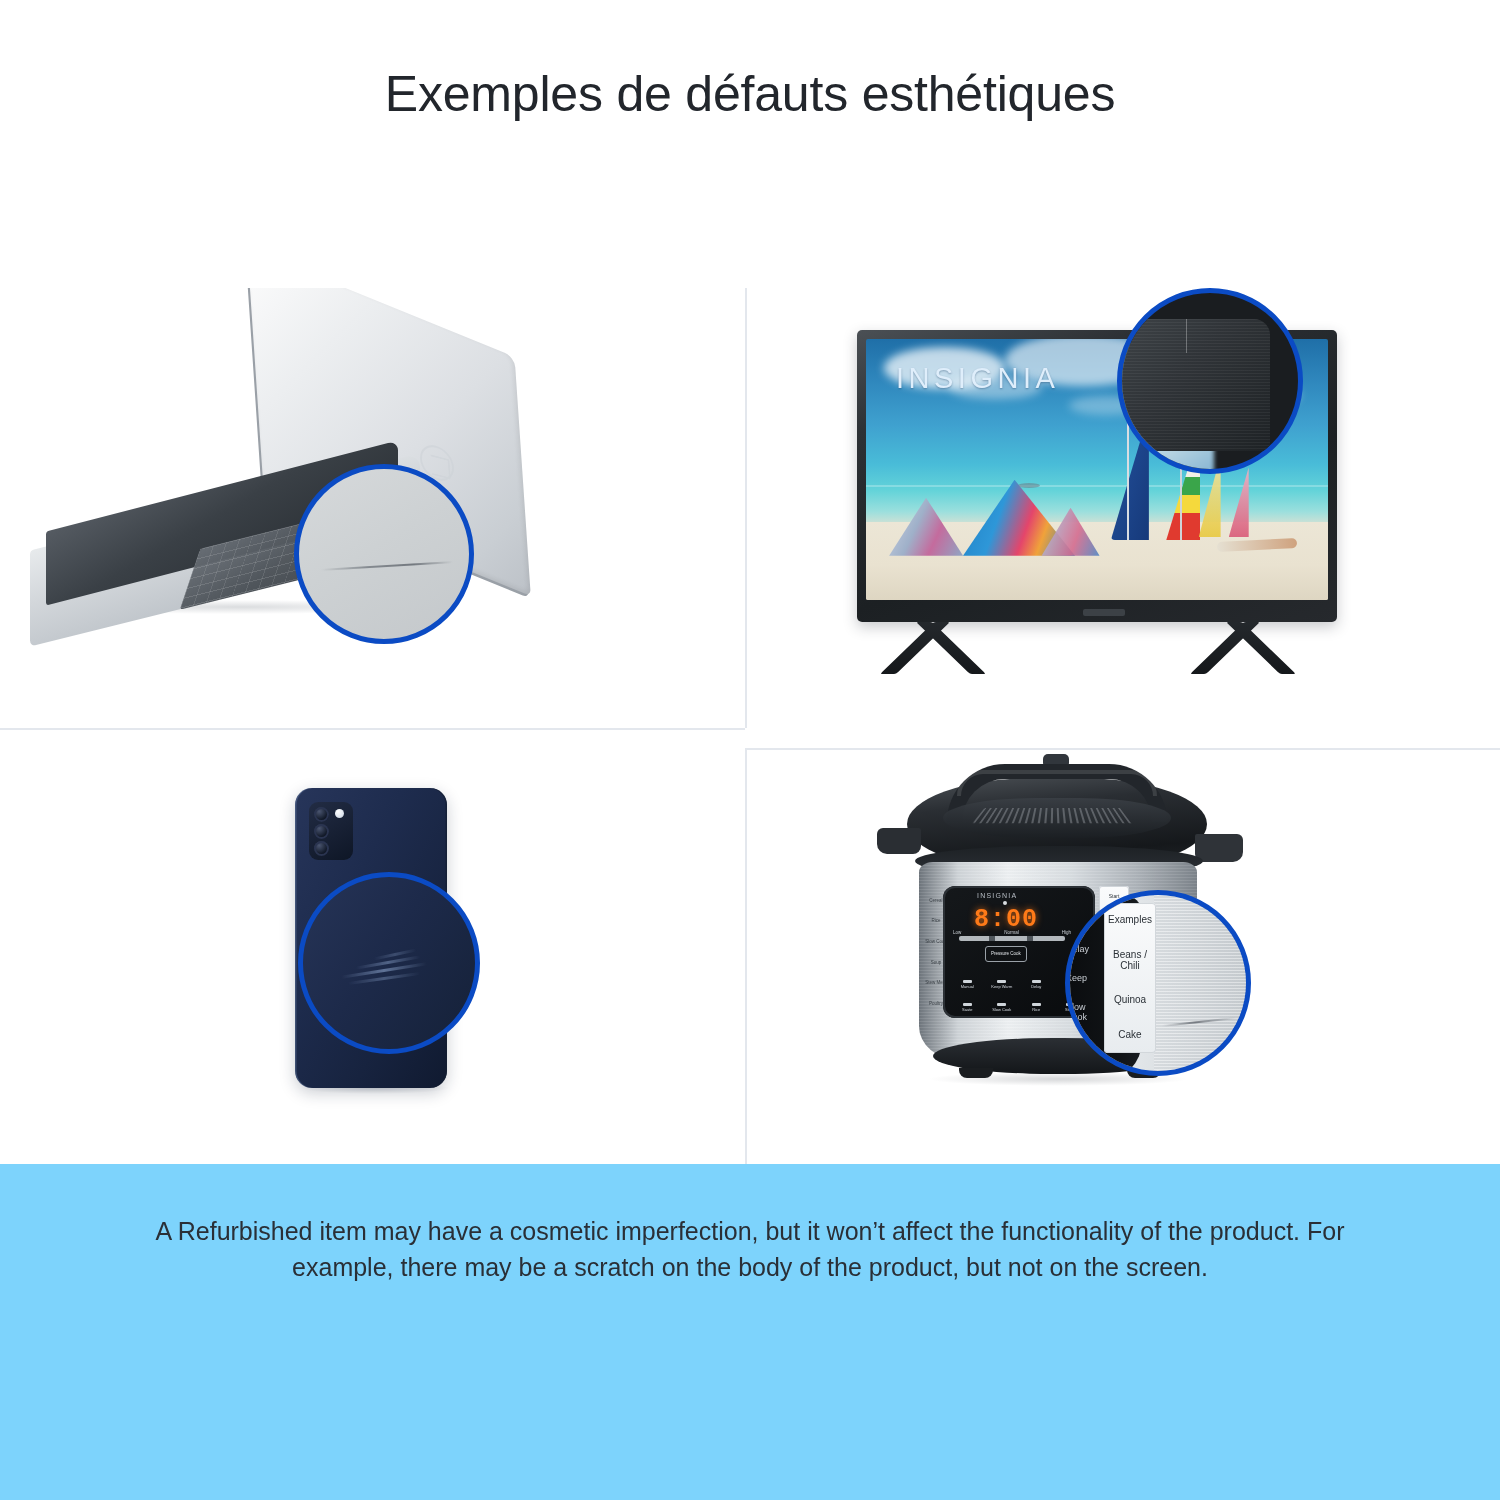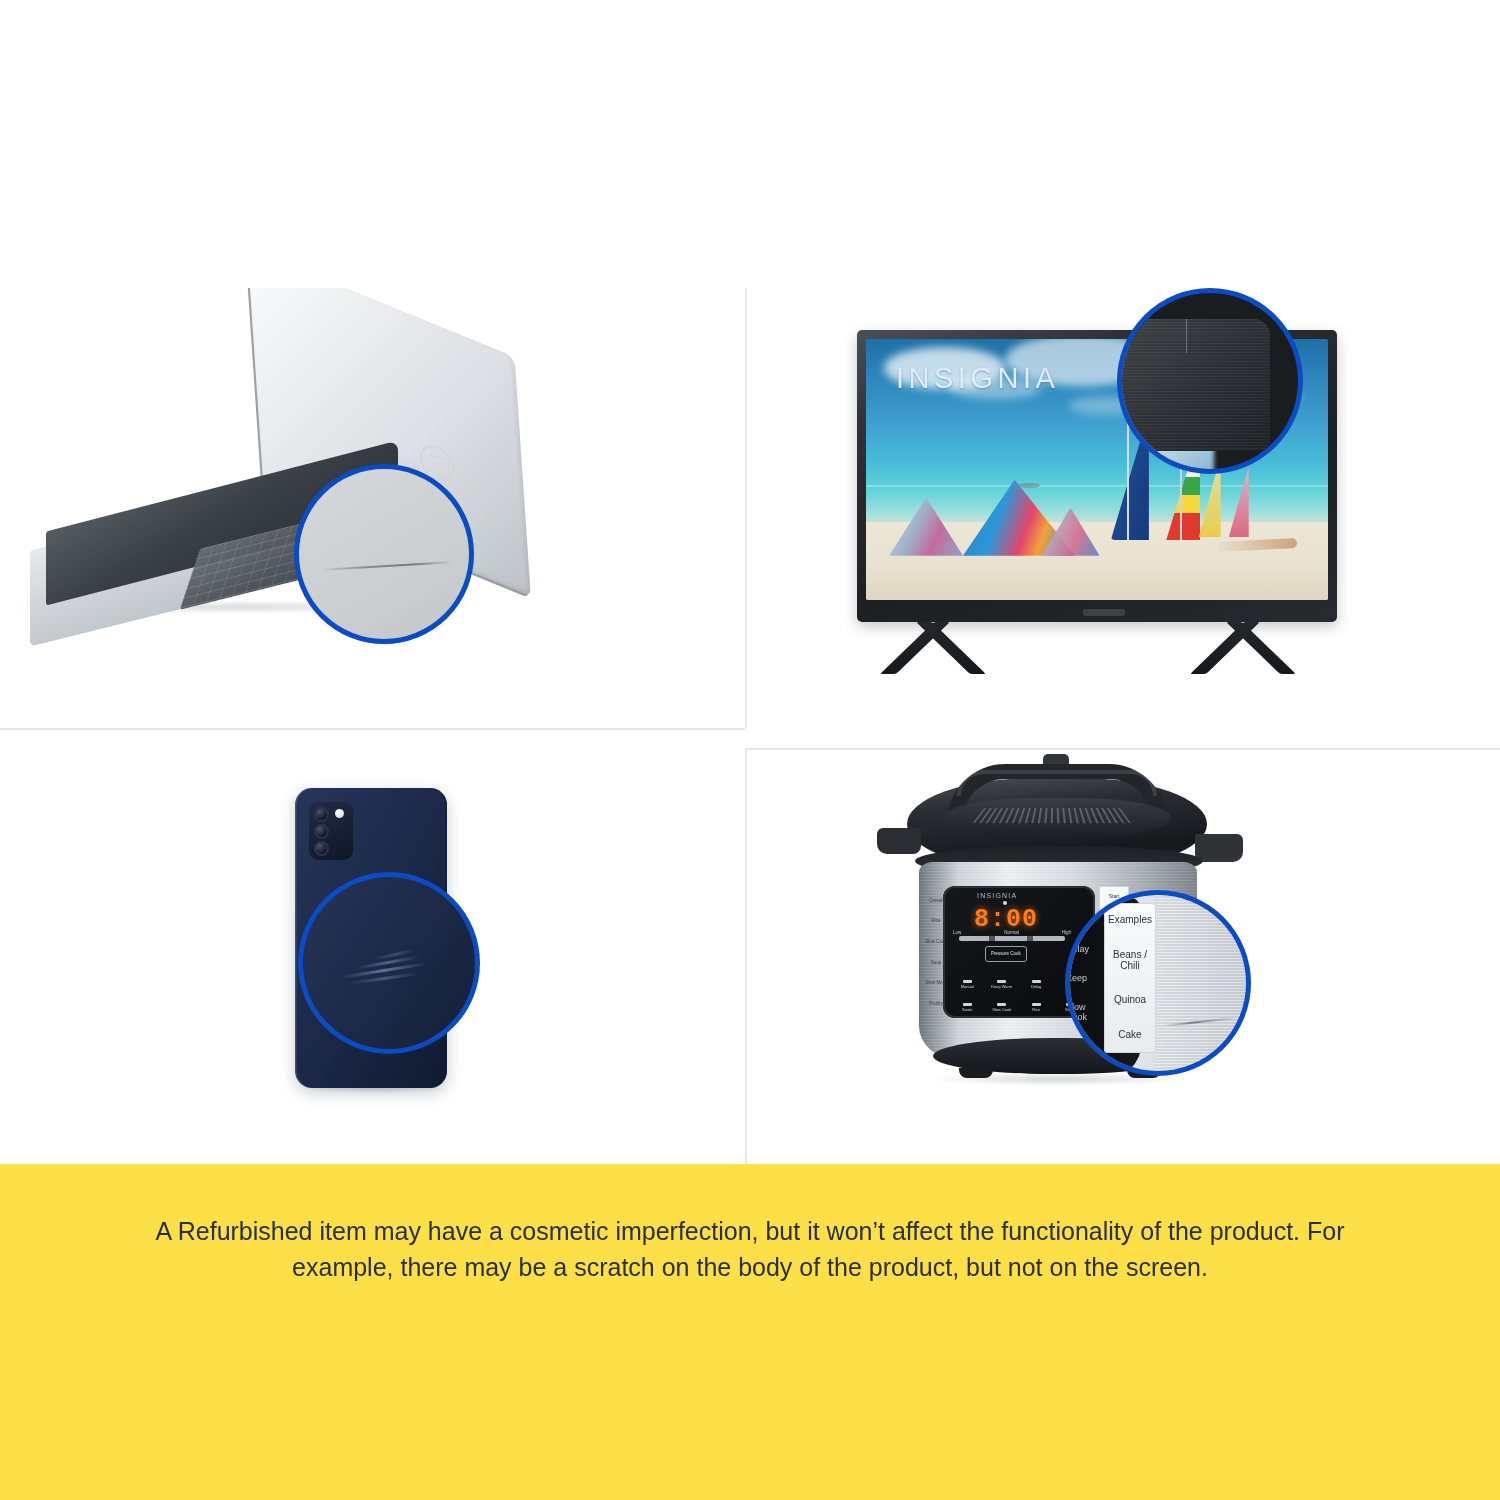--- a/index.html
+++ b/index.html
@@ -410,36 +410,37 @@
   }
   .bc-scratch{
     position:absolute; left:92px; top:126px; width:74px; height:2px;
     background: linear-gradient(to right, rgba(90,96,103,0), rgba(78,84,92,.70) 45%, rgba(90,96,103,0));
     transform: rotate(-6deg); filter: blur(.4px);
   }
 
   
   .footer{
     position:absolute; left:0; top:1164px; width:1500px; height:336px;
-    background:#fde047;
+    background:#7dd3fc;
     padding: 50px 150px 0 150px;
     text-align:center;
   }
   .footer p{
     font-size: 25px; line-height: 1.42; color:#2a2f36; font-weight:400;
   }
   .footer p.fr{ margin-top: 34px; }
 </style>
 </head>
 <body>
 
 <div class="page">
 
   <div class="header">
     <h1>
+      <span class="l2">Exemples de défauts esthétiques</span>
     </h1>
   </div>
 
   <div class="grid">
 
     <div class="cell tl">
       <div class="laptop-wrap">
         <div class="lap-shadow"></div>
         <div class="lap-lid-edge"></div>
         <div class="lap-lid"></div>

